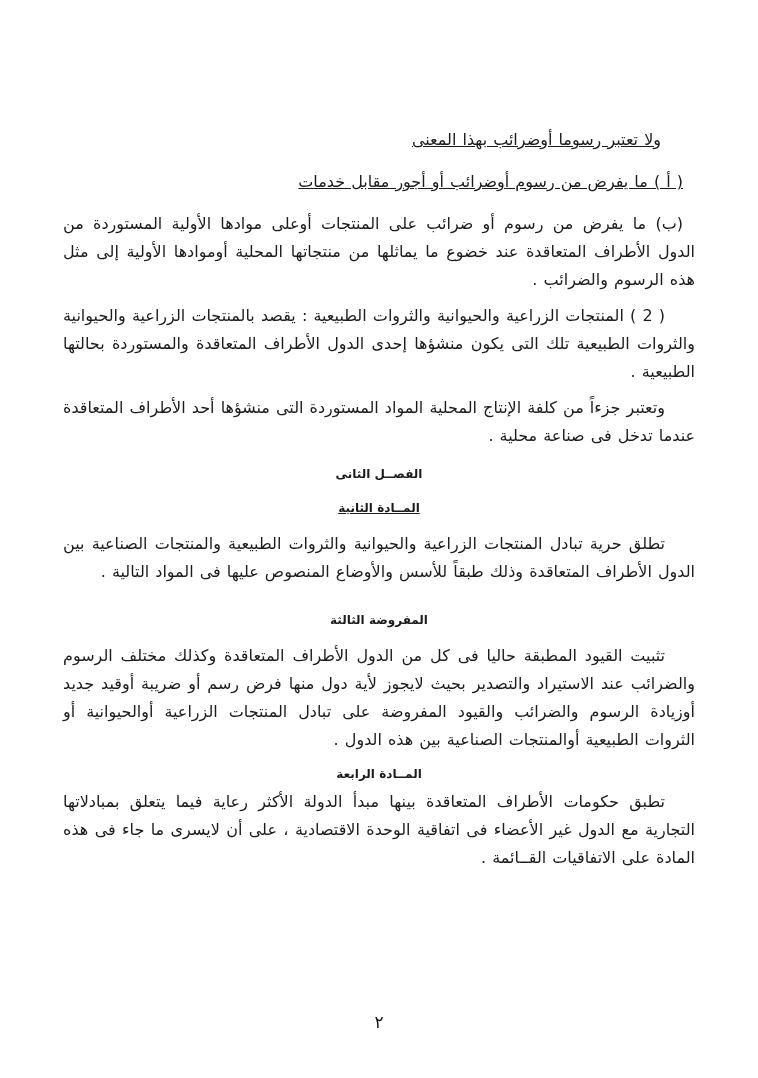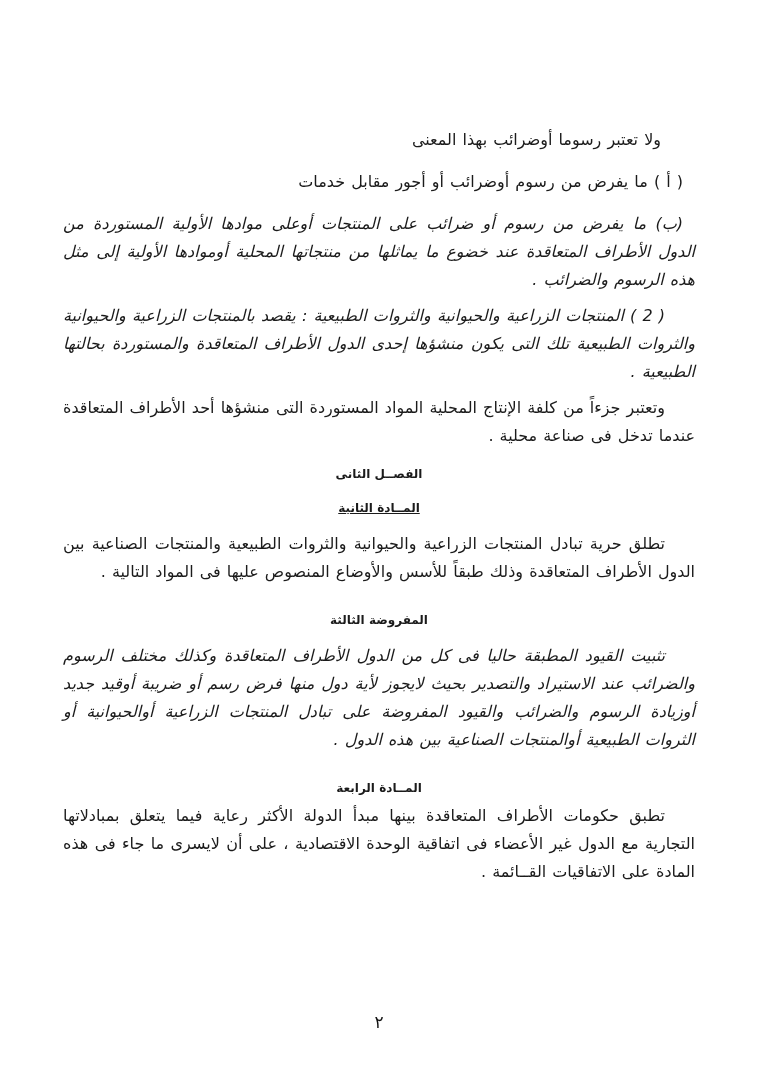--- a/index.html
+++ b/index.html
@@ -25,36 +25,36 @@
   .bodytext {
     font-size: 16px;
     line-height: 28px;
     margin: 0;
     word-spacing: 1px;
   }
   .para { text-align: justify; text-indent: 30px; }
   .single { text-align: right; }
   .indent-lg { text-indent: 34px; }
   .indent-sm { text-indent: 12px; }
-  .mb-14 { margin-bottom: 14px; }
+  .mb-14 { margin-bottom: 14px; text-decoration: underline; }
   .mb-10 { margin-bottom: 10px; }
-  .mb-8  { margin-bottom: 8px; font-style: italic; }
+  .mb-8  { margin-bottom: 8px; }
   .mb-16 { margin-bottom: 16px; }
   .heading {
     text-align: center;
     font-weight: bold;
     font-size: 12px;
     line-height: 24px;
     margin: 0;
   }
   .h-chapter   { margin-top: 12px; margin-bottom: 4px; }
   .h-section   { margin-bottom: 12px; }
   .h-article   { margin-top: 10px; margin-bottom: 10px; text-decoration: underline; }
   .h-article3  { margin-top: 22px; margin-bottom: 10px; }
-  .h-article4  { margin-top: 22px;  margin-bottom: 2px; }
+  .h-article4  { margin-top: 8px;  margin-bottom: 2px; }
   .page-number {
     position: absolute;
     top: 1012px; left: 0;
     width: 758px;
     text-align: center;
     font-size: 17px;
     color: #111;
     direction: rtl;
   }
 </style>

